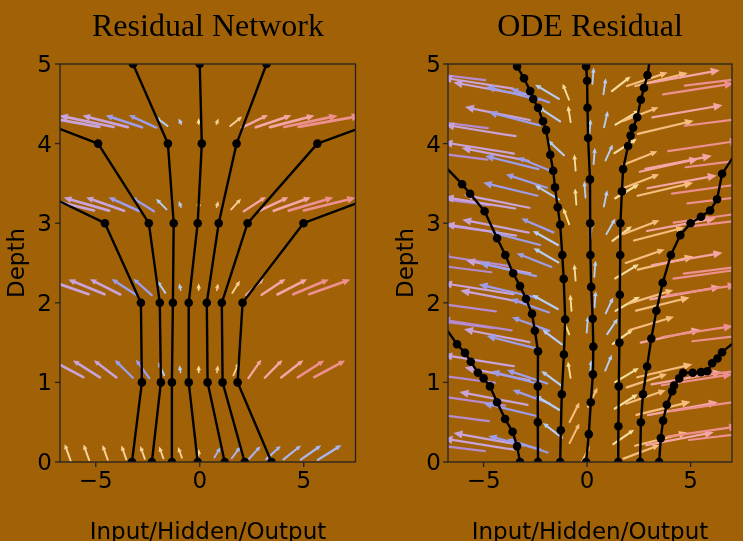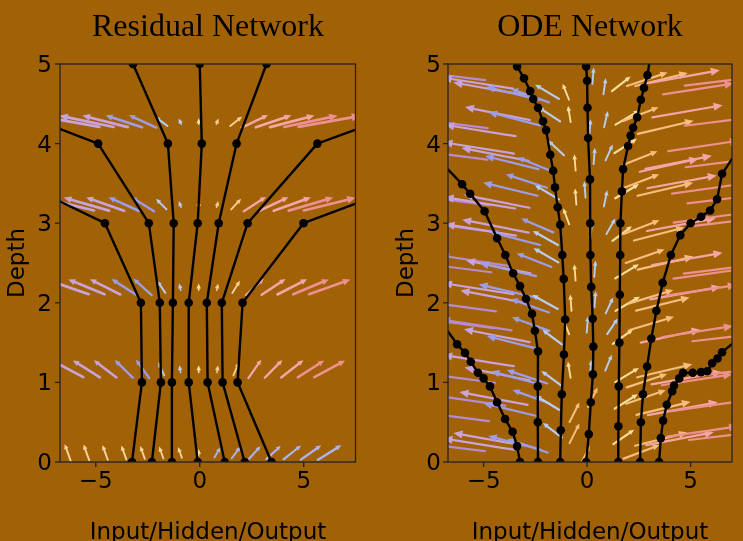--- a/index.html
+++ b/index.html
@@ -670,21 +670,21 @@
       <line x1="587.1020408163265" y1="462" x2="587.1020408163265" y2="467" stroke="#222222" stroke-width="1.3"></line>
       <line x1="690.600583090379" y1="462" x2="690.600583090379" y2="467" stroke="#222222" stroke-width="1.3"></line>
       <line x1="443" y1="462" x2="448" y2="462" stroke="#222222" stroke-width="1.3"></line>
       <line x1="443" y1="382.4" x2="448" y2="382.4" stroke="#222222" stroke-width="1.3"></line>
       <line x1="443" y1="302.8" x2="448" y2="302.8" stroke="#222222" stroke-width="1.3"></line>
       <line x1="443" y1="223.20000000000002" x2="448" y2="223.20000000000002" stroke="#222222" stroke-width="1.3"></line>
       <line x1="443" y1="143.60000000000002" x2="448" y2="143.60000000000002" stroke="#222222" stroke-width="1.3"></line>
       <line x1="443" y1="64" x2="448" y2="64" stroke="#222222" stroke-width="1.3"></line>
     </svg>
   <div class="title left">Residual Network</div>
-  <div class="title right">ODE Network</div>
+  <div class="title right">ODE Residual</div>
   <div class="ylabel left">Depth</div>
   <div class="ylabel right">Depth</div>
   <div class="xlabel left">Input/Hidden/Output</div>
   <div class="xlabel right">Input/Hidden/Output</div>
 <div class="tick-x" style="left: 63.7678px; top: 466px;">−5</div>
     <div class="tick-x" style="left: 167.744px; top: 466px;">0</div>
     <div class="tick-x" style="left: 271.72px; top: 466px;">5</div>
     <div class="tick-y" style="left: 16px; top: 448px;">0</div>
     <div class="tick-y" style="left: 16px; top: 368.4px;">1</div>
     <div class="tick-y" style="left: 16px; top: 288.8px;">2</div>

